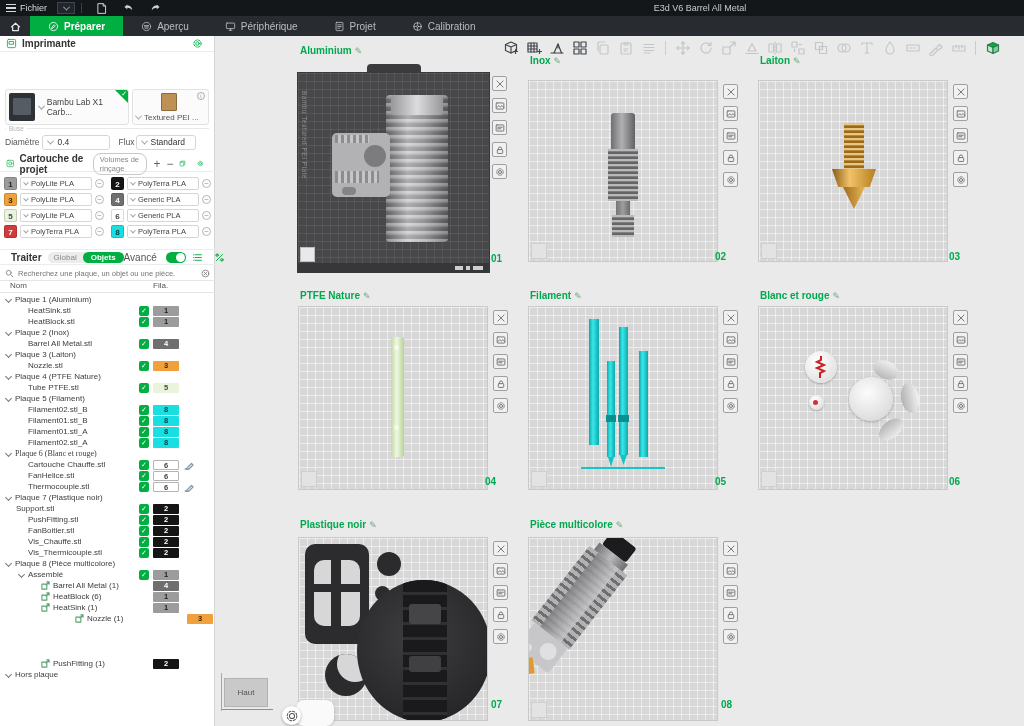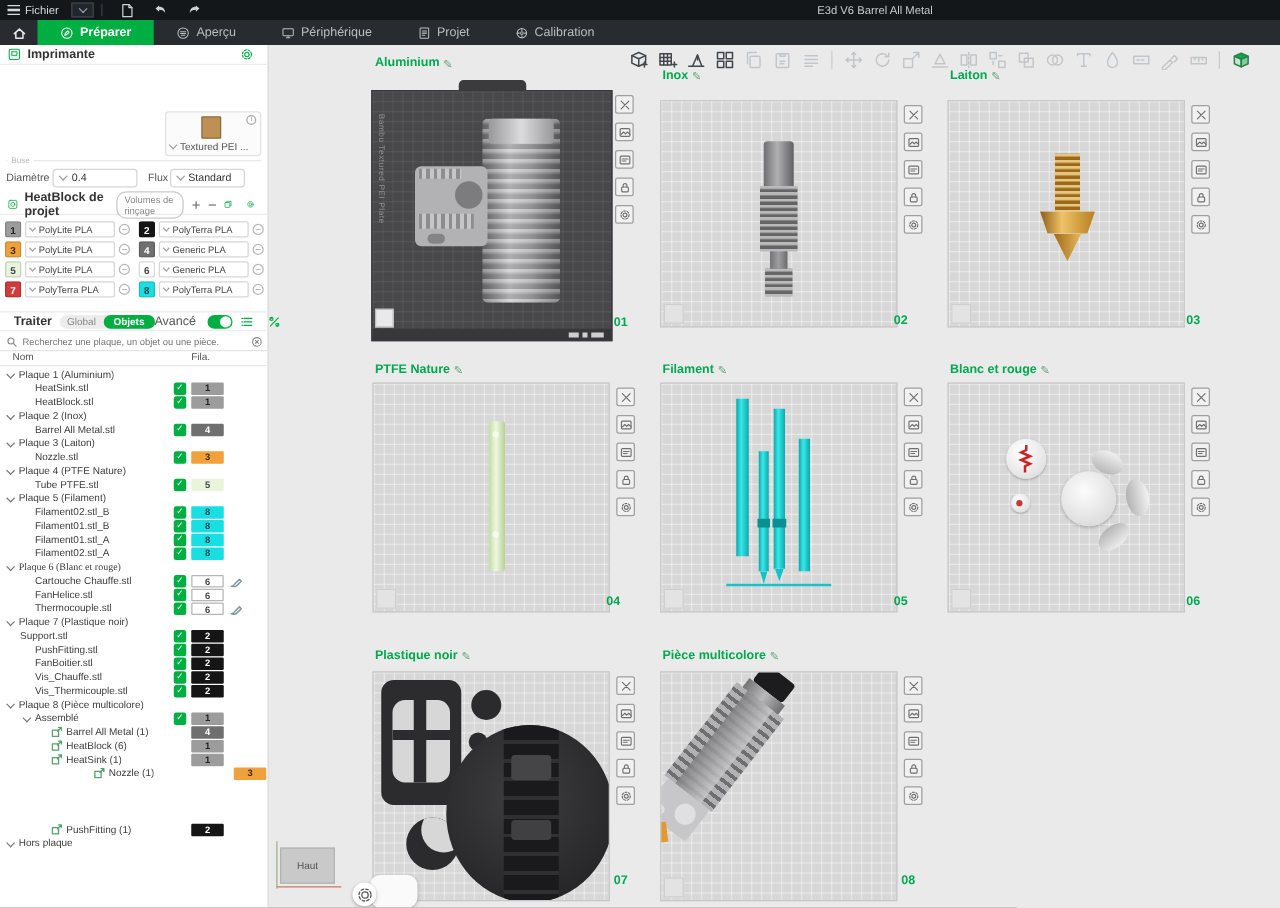--- a/index.html
+++ b/index.html
@@ -217,20 +217,30 @@
       <span class="right">
           <span class="gear sic">
             <svg viewBox="0 0 14 14">
               <circle cx="7" cy="7" r="2.2"></circle>
               <circle cx="7" cy="7" r="4.6" stroke-dasharray="2 1.7"></circle>
             </svg>
           </span>
         </span>
     </div>
 
+    <div class="card" id="printer-card">
+      <div id="printer-thumb"></div>
+      <div class="name">
+          <span class="chev"></span>
+          <span>Bambu Lab X1 Carb...</span>
+        </div>
+      <div class="corner-check">
+          <i>✓</i>
+        </div>
+    </div>
     <div class="card" id="bed-card">
       <div id="bed-thumb"></div>
       <div class="info-dot">i</div>
       <div class="name">
           <span class="chev"></span>
           <span>Textured PEI ...</span>
         </div>
     </div>
 
     <div id="buse-group">
@@ -249,21 +259,21 @@
         </div>
     </div>
 
     <div class="sec-head" id="fil-head">
       <span class="sic">
           <svg viewBox="0 0 16 16">
             <rect x="2" y="2" width="12" height="12" rx="2"></rect>
             <circle cx="8" cy="8" r="3"></circle>
           </svg>
         </span>
-      <span>HeatBlock de projet</span>
+      <span>Cartouche de projet</span>
       <span class="right">
         <span class="pill-btn">Volumes de rinçage</span>
         <span class="mini-btn">+</span>
         <span class="mini-btn">−</span>
         <span class="gear sic">
             <svg viewBox="0 0 14 14">
               <rect x="2" y="4" width="8" height="8" rx="1"></rect>
               <path d="M5 4V2h7v7h-2"></path>
             </svg>
           </span>

